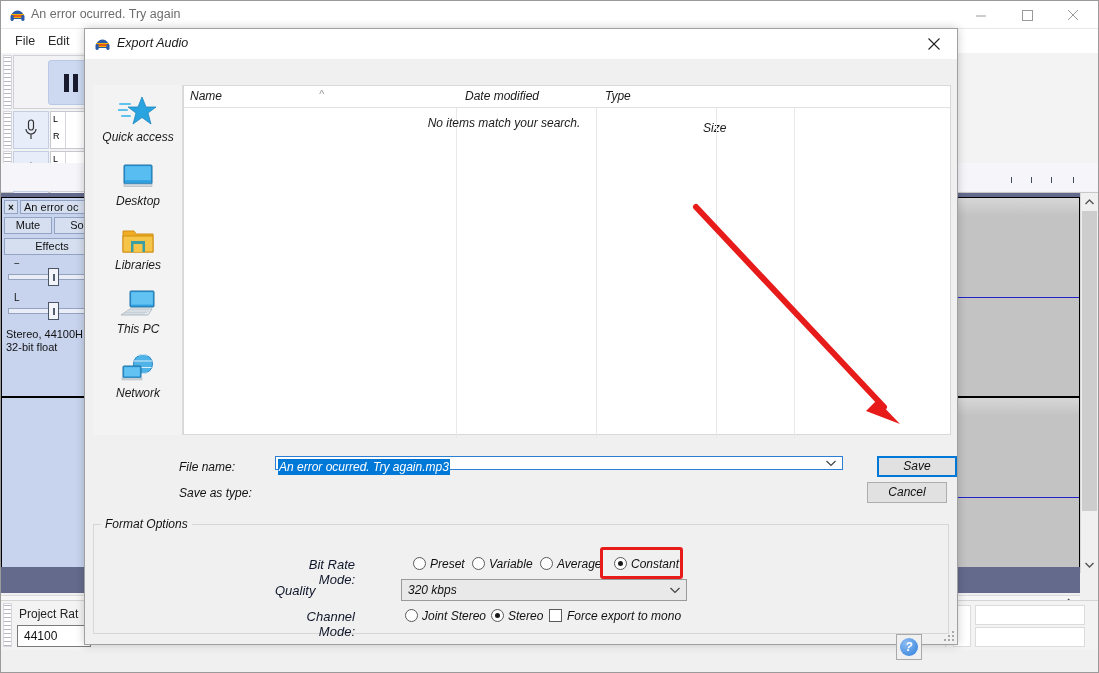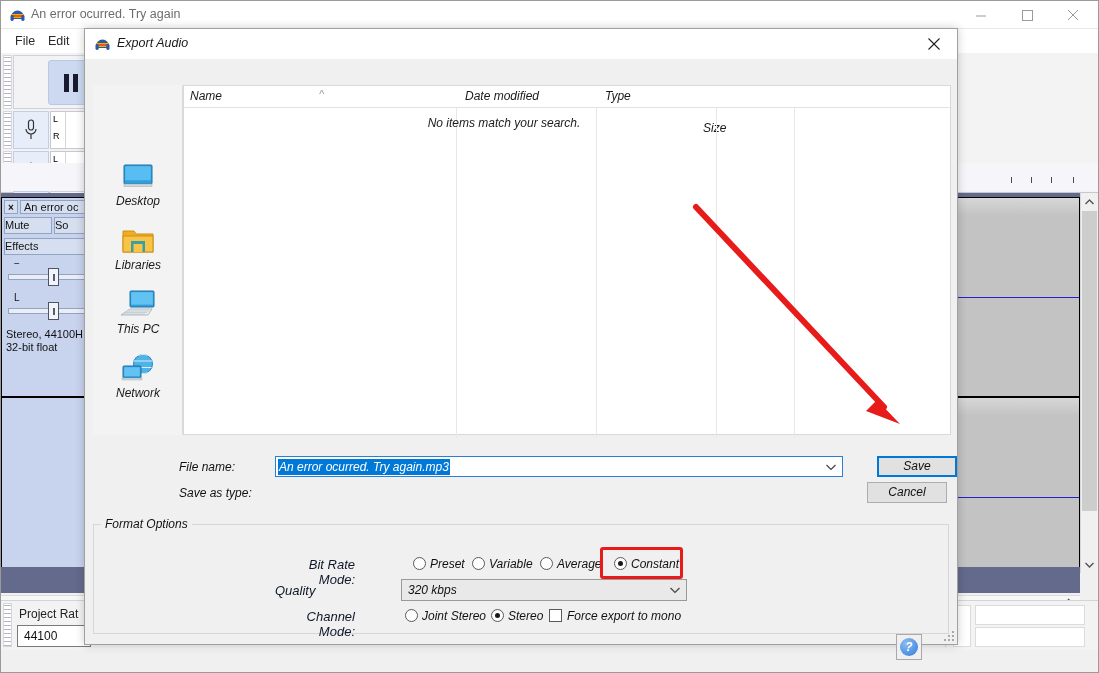--- a/index.html
+++ b/index.html
@@ -116,21 +116,21 @@
     font-size: 10px; font-weight: bold; color:#111;
   }
   .trk-name {
     position: absolute; left: 18px; top: 2px; height: 14px; width: 78px;
     background: #d6dff0; border: 1px solid #93a3c4;
     font-size: 11px; color: #111; padding-left: 3px; overflow:hidden; white-space:nowrap;
     line-height: 13px;
   }
   .trk-btn {
     position: absolute; background: #d6dff0; border: 1px solid #93a3c4;
-    font-size: 11px; color: #111; line-height: 15px; height: 17px;
+    font-size: 11px; color: #111; text-align:center; line-height: 15px; height: 17px;
   }
   .trk-slider-wrap { position:absolute; }
   .trk-slider-lbl { position:absolute; font-size:10px; color:#111; }
   .trk-slider-track {
     position:absolute; height: 6px; background:#e8edf8; border:1px solid #96a3bf;
   }
   .trk-slider-thumb {
     position:absolute; width: 11px; height: 18px; background: #f2f4fa;
     border: 1px solid #4a5668;
   }
@@ -235,21 +235,21 @@
   }
   .fl-coldiv { position:absolute; top:0; width:1px; height:330px; background:#e8e8e8; }
   .fl-empty {
     position:absolute; left:0; top:30px; width:100%;
     text-align:center; font-size:12px; color:#1a1a1a;
   }
   .fl-sortmark { position:absolute; top:2px; font-size:11px; color:#999; }
 
   .fn-lbl { position:absolute; left:94px; font-size:12px; color:#111; }
   .fn-input {
-    position:absolute; left:190px; top:427px; width:568px; height:21px;
+    position:absolute; left:190px; top:427px; width:568px; height:14px;
     background:#ffffff; border:1px solid #2a7fd4; font-size:12px;
   }
   .fn-sel {
     position:absolute; left:2px; top:2px; background:#0078d7; color:#ffffff;
     font-size:12px; padding:0 1px; line-height:16px; height:16px;
     font-family: "Liberation Sans", sans-serif;
   }
   .sat-input {
     position:absolute; left:190px; top:453px; width:568px; height:21px;
     background:#e9e9e9; border:1px solid #a9a9a9; font-size:12px; color:#111;
@@ -551,20 +551,33 @@
             <rect x="6" y="8.6" width="2.6" height="2.2"></rect>
             <rect x="10" y="8.6" width="2.6" height="2.2"></rect>
         </g>
       </svg>
       <svg width="9" height="6" style="margin-left:3px">
           <polygon points="0,1 8,1 4,5" fill="#333"></polygon>
         </svg>
     </span>
 
     <div class="places">
+      <div class="place" style="top:8px">
+        <div class="place-ico">
+          <svg width="40" height="32" viewBox="0 0 40 32">
+            <polygon points="24,2 28,12 38,12 30,18 33,29 24,22.5 15,29 18,18 10,12 20,12" fill="#2aa4e0" stroke="#1d86bd" stroke-width="0.8"></polygon>
+            <g stroke="#5dc2ee" stroke-width="2" stroke-linecap="round">
+              <line x1="2" y1="9" x2="12" y2="9"></line>
+                <line x1="0" y1="15" x2="9" y2="15"></line>
+                <line x1="4" y1="21" x2="12" y2="21"></line>
+            </g>
+          </svg>
+        </div>
+        <div class="place-lbl">Quick access</div>
+      </div>
       <div class="place" style="top:72px">
         <div class="place-ico">
           <svg width="36" height="30" viewBox="0 0 36 30">
             <rect x="4" y="4" width="28" height="19" rx="1" fill="#2f9fe0" stroke="#1f6ea3"></rect>
             <rect x="5.2" y="5.2" width="25.6" height="14" fill="#58bdf0"></rect>
             <rect x="4" y="23" width="28" height="2.4" fill="#cfd8de" stroke="#9aa5ac" stroke-width="0.5"></rect>
           </svg>
         </div>
         <div class="place-lbl">Desktop</div>
       </div>

